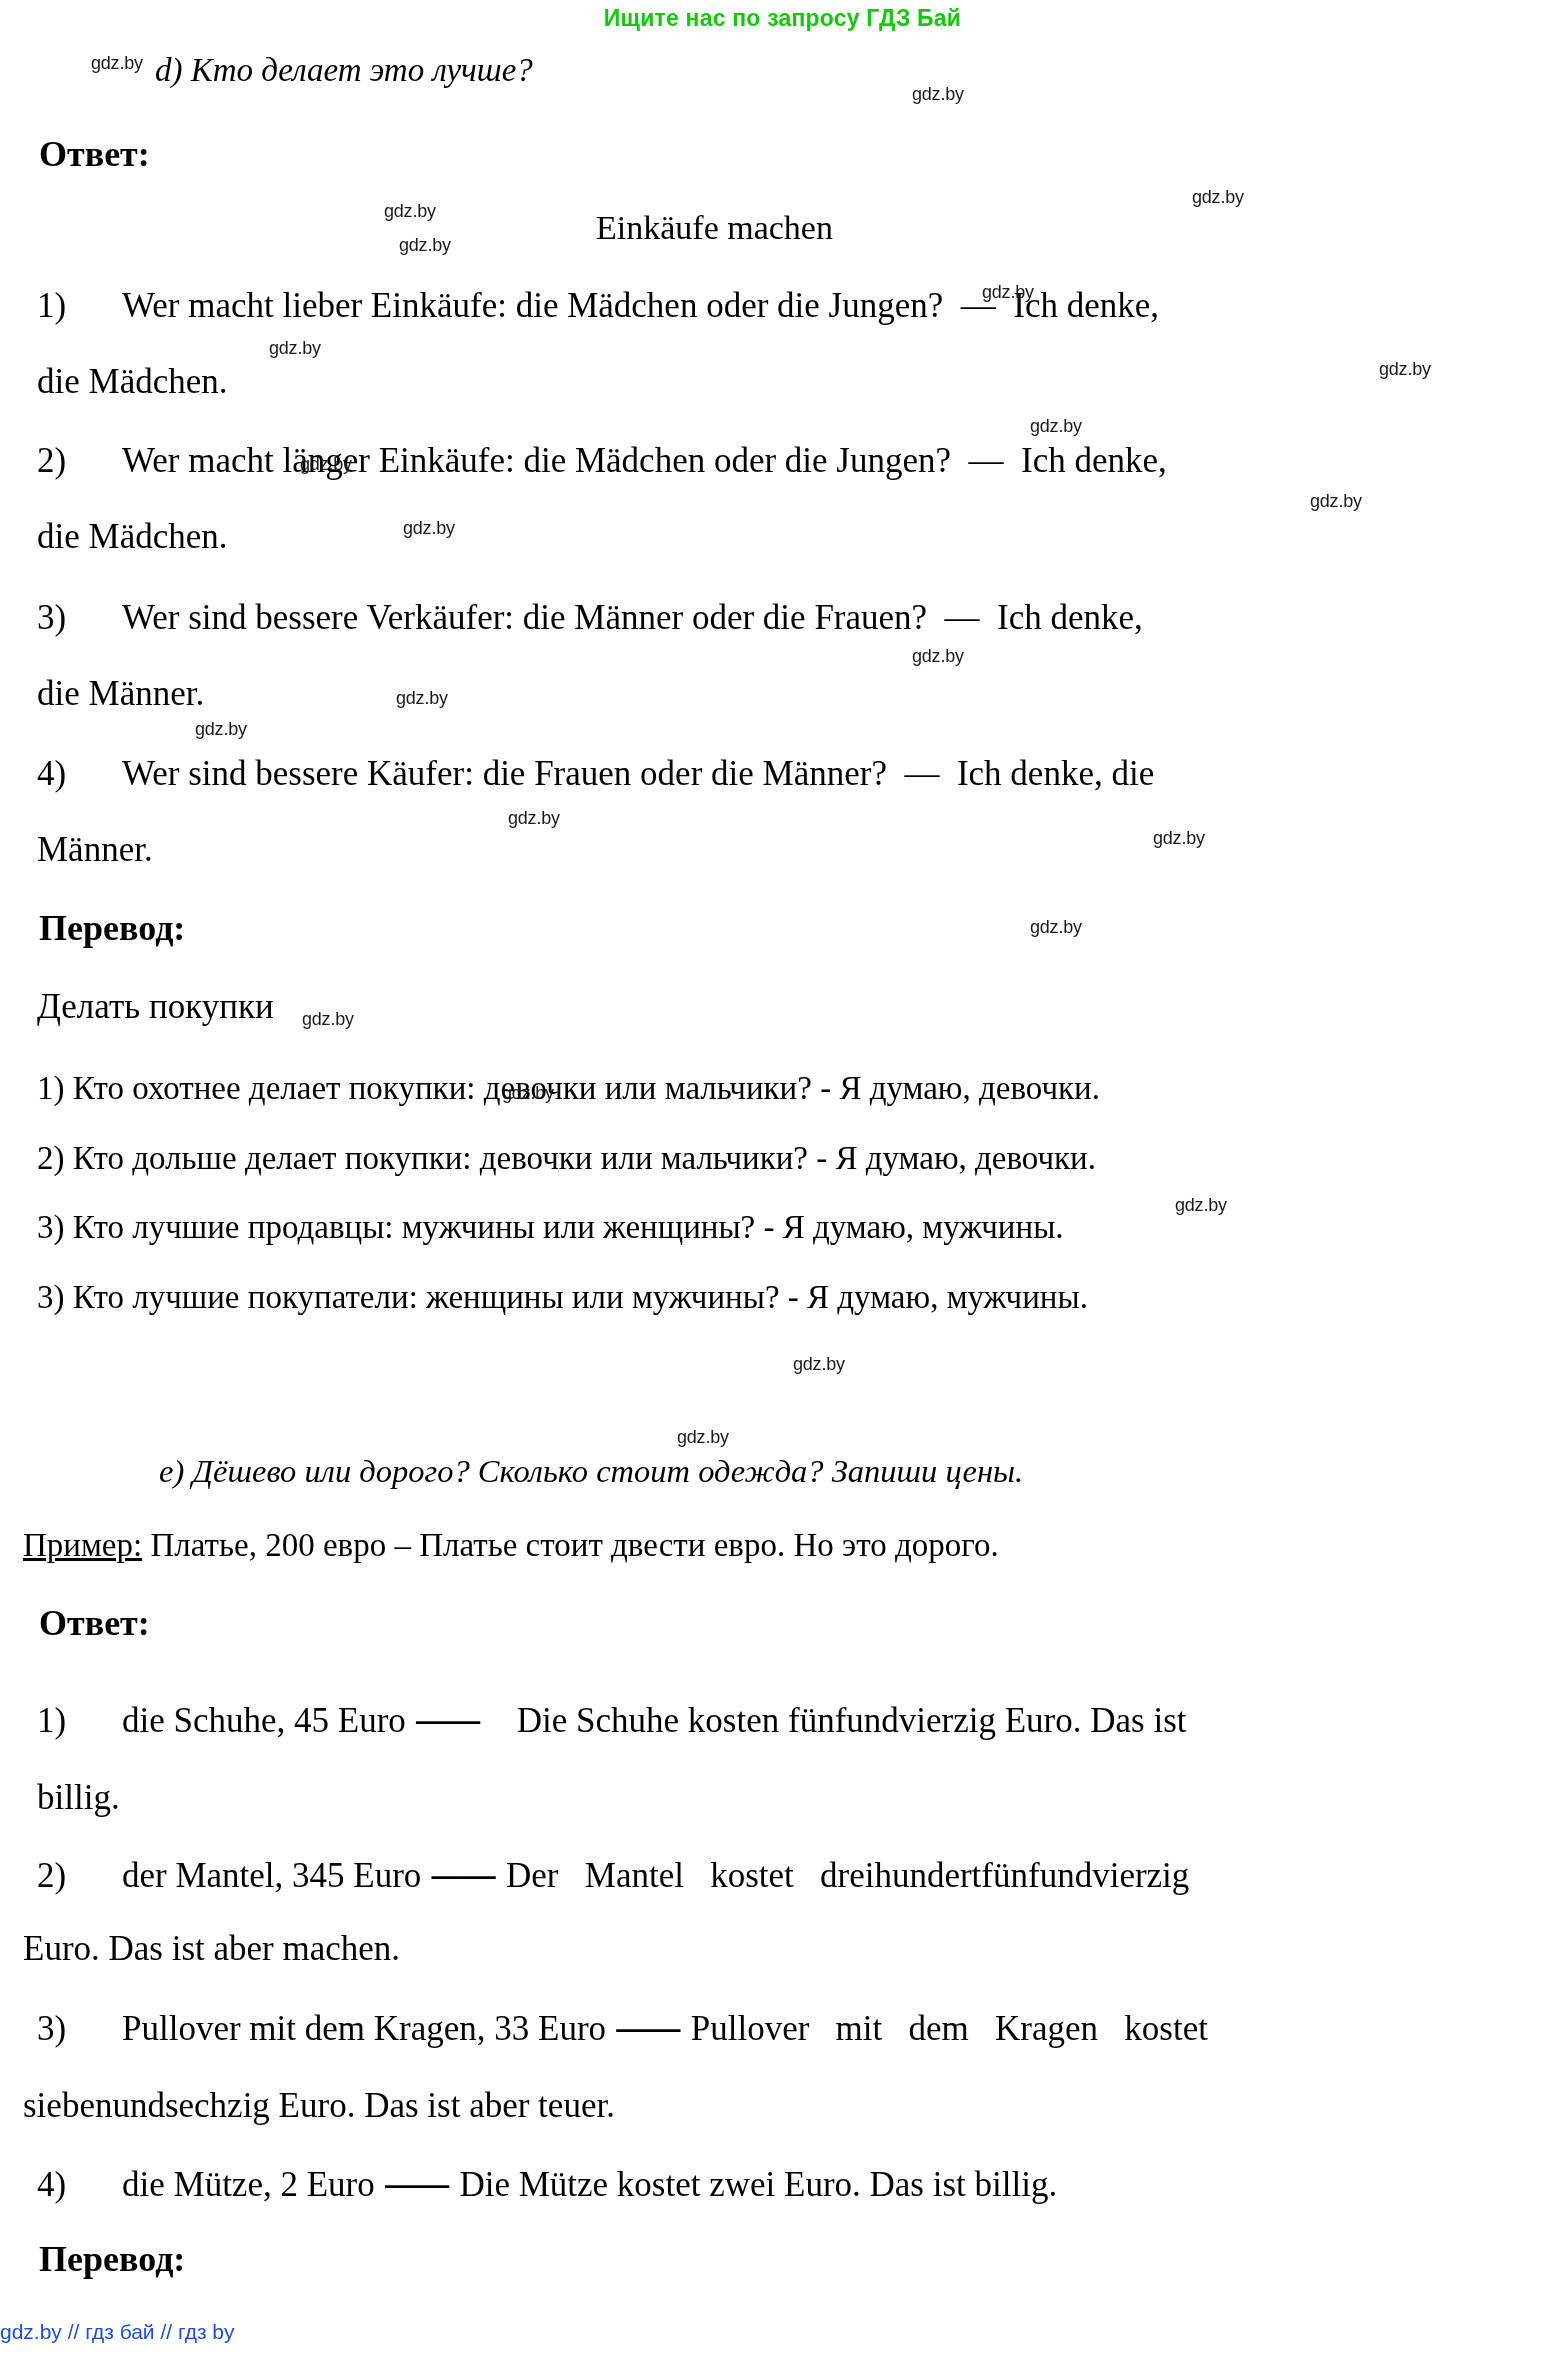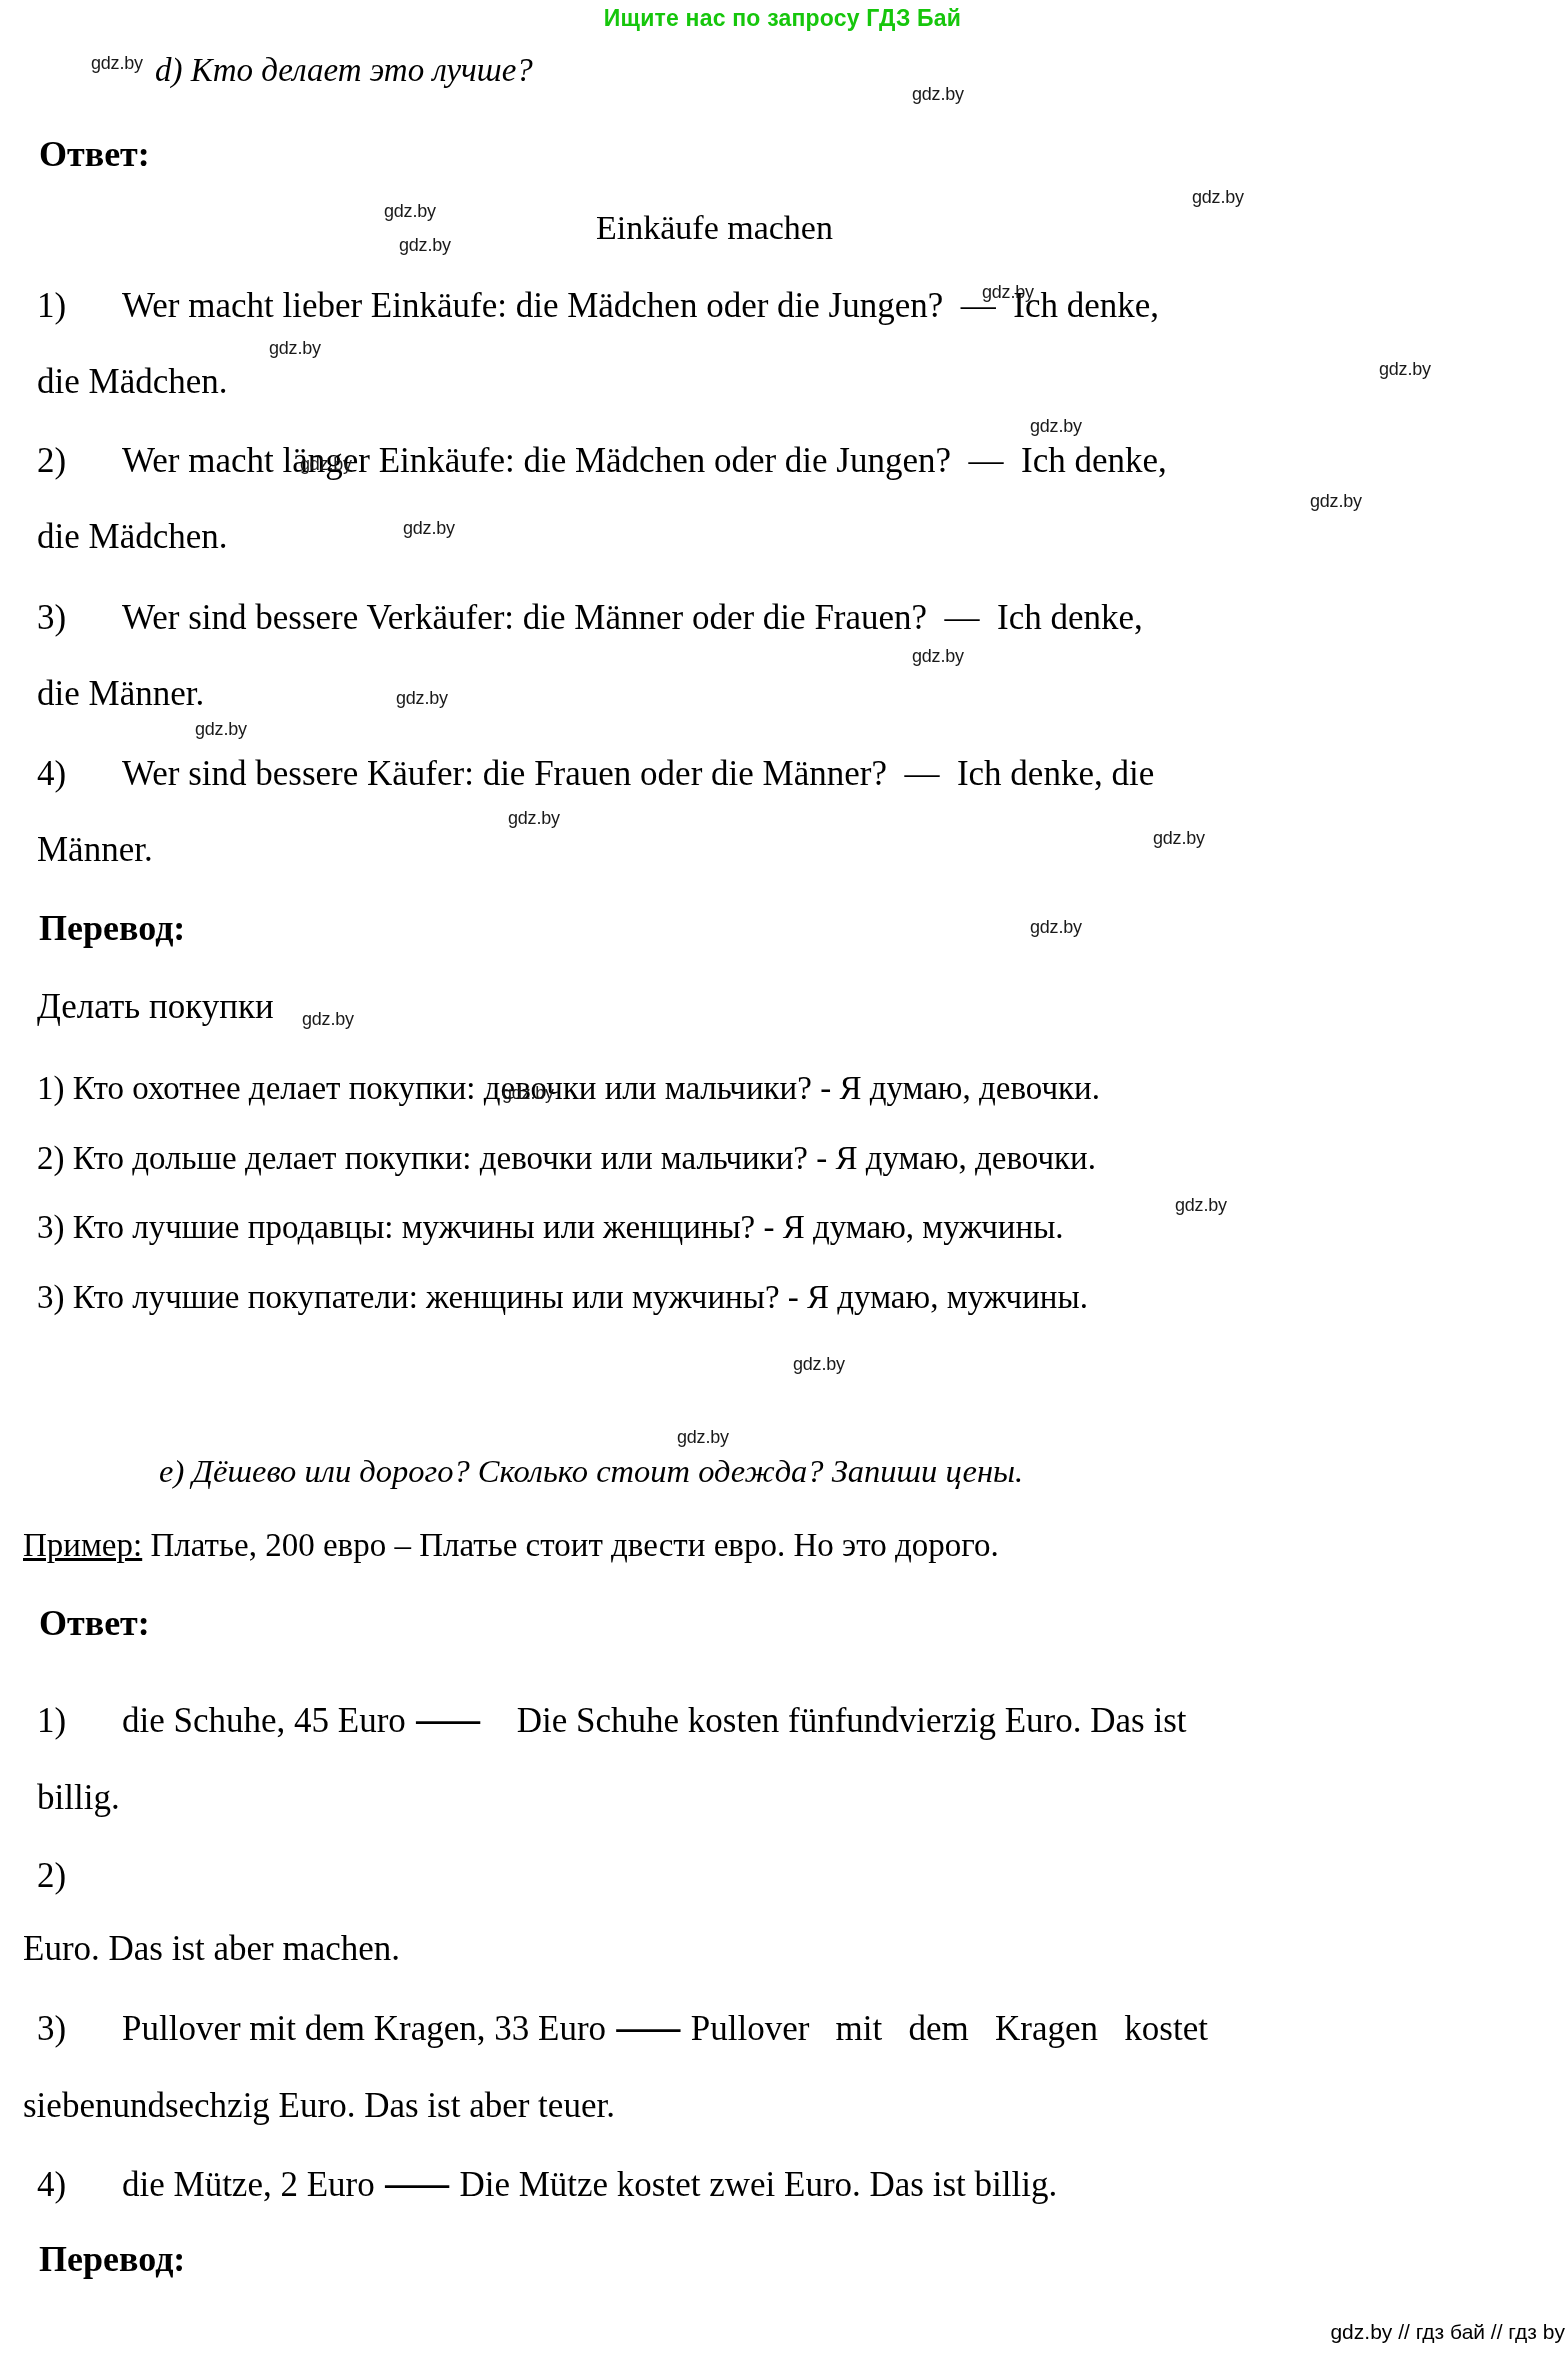--- a/index.html
+++ b/index.html
@@ -34,24 +34,24 @@
     letter-spacing: 0.2px;
     color: #16c60c;
   }
 
   
   .footer {
     position: absolute;
     top: 2320px;
     left: 0;
     width: 1565px;
-    text-align: right;
+    text-align: left;
     font-family: "Liberation Sans", "DejaVu Sans", sans-serif;
     font-size: 21px;
-    color: #000000;
+    color: #1d4ed8;
   }
 
   
   .wm {
     position: absolute;
     font-family: "Liberation Sans", "DejaVu Sans", sans-serif;
     font-size: 18px;
     color: #1a1a1a;
     white-space: nowrap;
     letter-spacing: -0.2px;
@@ -120,20 +120,21 @@
 
   <div class="tx body" style="left:23px; top:1529px; font-size:33px;"><span class="underline-word">Пример:</span><span> Платье, 200 евро – Платье стоит двести евро. Но это дорого.</span></div>
 
   <div class="tx bold" style="left:39px; top:1605px; font-size:36px;">Ответ:</div>
 
   <div class="tx body" style="left:37px; top:1703px;">1)</div>
   <div class="tx body" style="left:122px; top:1703px;">die Schuhe, 45 Euro ⸺    Die Schuhe kosten fünfundvierzig Euro. Das ist</div>
   <div class="tx body" style="left:37px; top:1780px;">billig.</div>
 
   <div class="tx body" style="left:37px; top:1858px;">2)</div>
+  <div class="tx body" style="left:122px; top:1858px;">der Mantel, 345 Euro ⸺ Der   Mantel   kostet   dreihundertfünfundvierzig</div>
   <div class="tx body" style="left:23px; top:1931px;">Euro. Das ist aber machen.</div>
 
   <div class="tx body" style="left:37px; top:2011px;">3)</div>
   <div class="tx body" style="left:122px; top:2011px;">Pullover mit dem Kragen, 33 Euro ⸺ Pullover   mit   dem   Kragen   kostet</div>
   <div class="tx body" style="left:23px; top:2088px;">siebenundsechzig Euro. Das ist aber teuer.</div>
 
   <div class="tx body" style="left:37px; top:2167px;">4)</div>
   <div class="tx body" style="left:122px; top:2167px;">die Mütze, 2 Euro ⸺ Die Mütze kostet zwei Euro. Das ist billig.</div>
 
   <div class="tx bold" style="left:39px; top:2241px; font-size:36px;">Перевод:</div>

